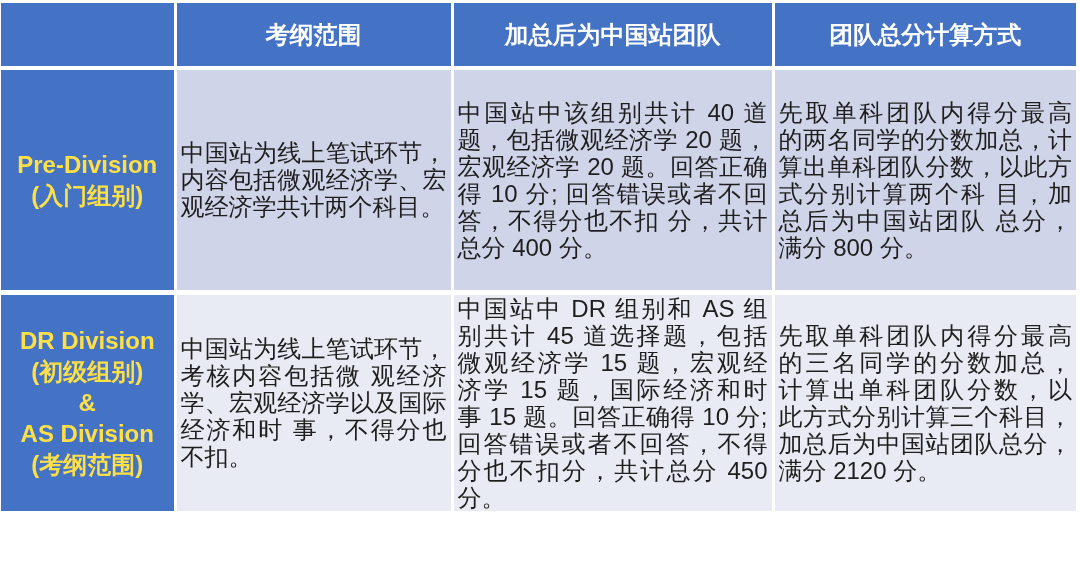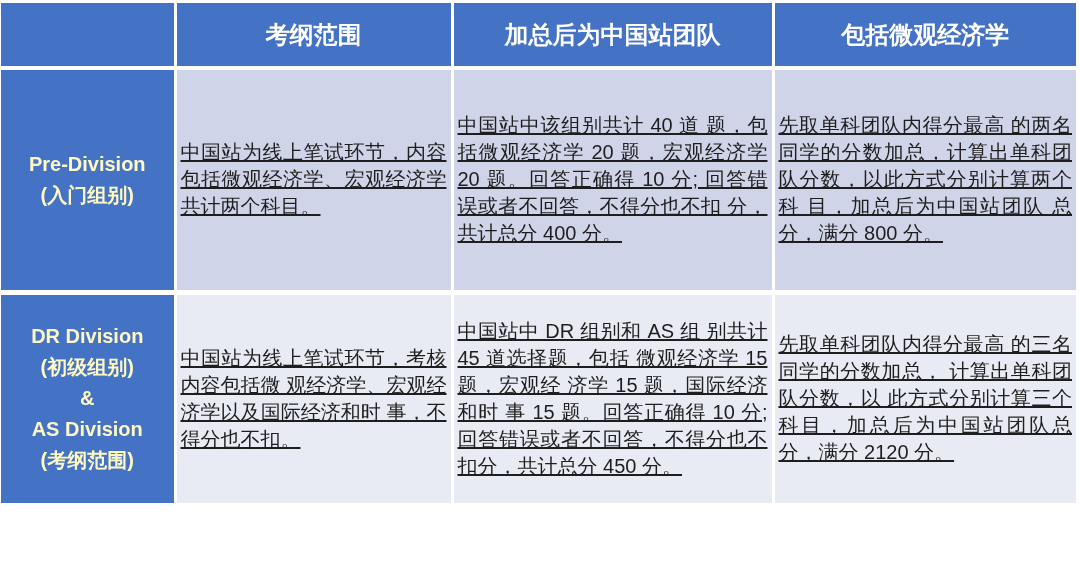--- a/index.html
+++ b/index.html
@@ -35,36 +35,35 @@
     color:#fff;
     font-weight:bold;
     font-size:24px;
     text-align:center;
     vertical-align:middle;
     height:63px;
   }
   
   th.rowhead{
     background:var(--header_blue);
-    color:#fef9c3;
+    color:#fde047;
     font-weight:bold;
-    font-size:20px;
+    font-size:24px;
     line-height:31px;
     text-align:center;
     vertical-align:middle;
   }
   
   td.body-cell{
     color:var(--body_text);
-    font-size:20px;
+    font-size:24px;
     line-height:27px;
     text-align:justify;
     vertical-align:middle;
     padding:0 4px;
-    text-decoration:underline;
   }
   tr.row-1 td.body-cell{background:var(--band_odd);}
   tr.row-2 td.body-cell{background:var(--band_even);}
   tr.row-1{height:224px;}
 </style>
 </head>
 <body>
 
 <div class="stage">
   <table class="divisions">
@@ -72,21 +71,21 @@
       <col style="width:174px">
       <col style="width:277px">
       <col style="width:321px">
       <col style="width:303px">
     </colgroup>
     <thead>
       <tr class="header-row">
         <th class="vline"></th>
         <th class="vline">考纲范围</th>
         <th class="vline">加总后为中国站团队</th>
-        <th>包括微观经济学</th>
+        <th>团队总分计算方式</th>
       </tr>
     </thead>
     <tbody>
       <tr class="row-1">
         <th class="rowhead vline">
           <div>Pre-Division</div>
           <div>(入门组别)</div>
         </th>
         <td class="body-cell vline">中国站为线上笔试环节，内容包括微观经济学、宏观经济学共计两个科目。</td>
         <td class="body-cell vline">中国站中该组别共计 40 道 题，包括微观经济学 20 题，宏观经济学 20 题。回答正确得 10 分; 回答错误或者不回答，不得分也不扣 分，共计总分 400 分。</td>

